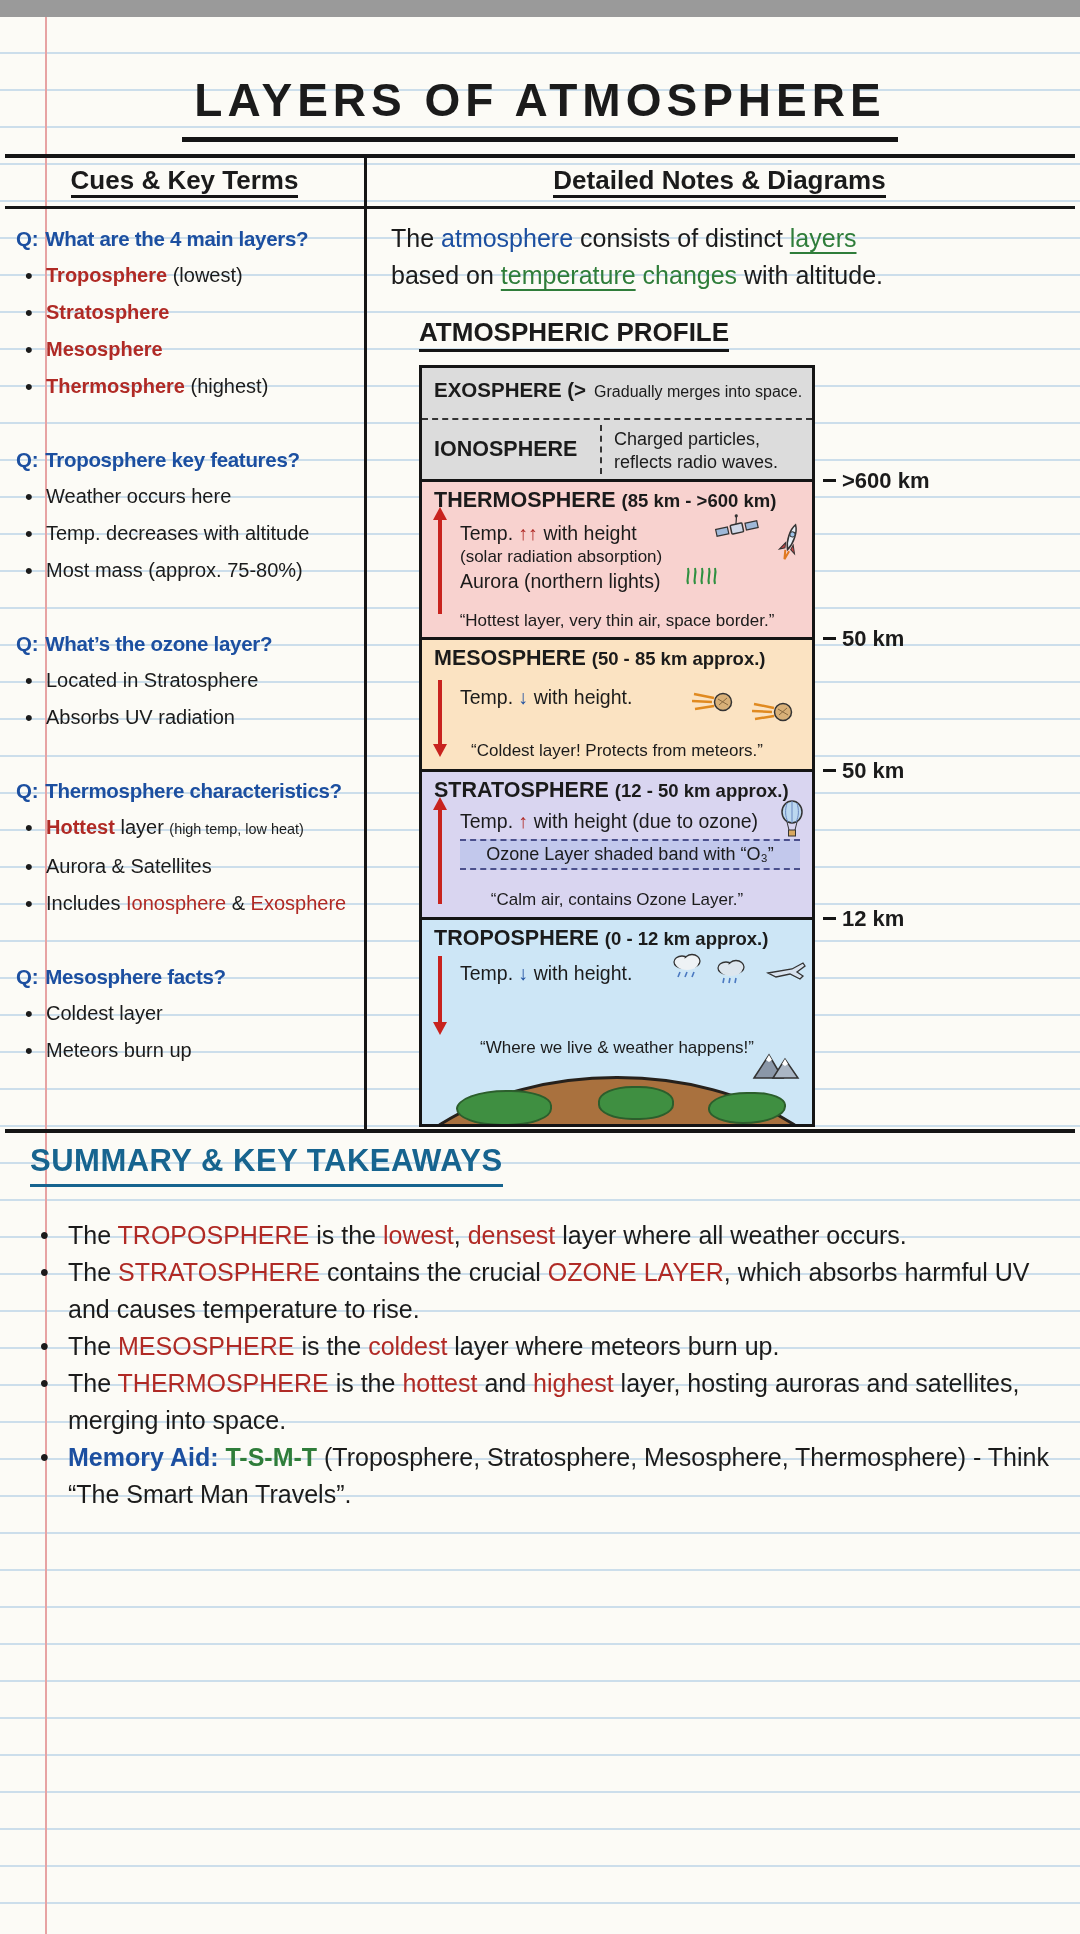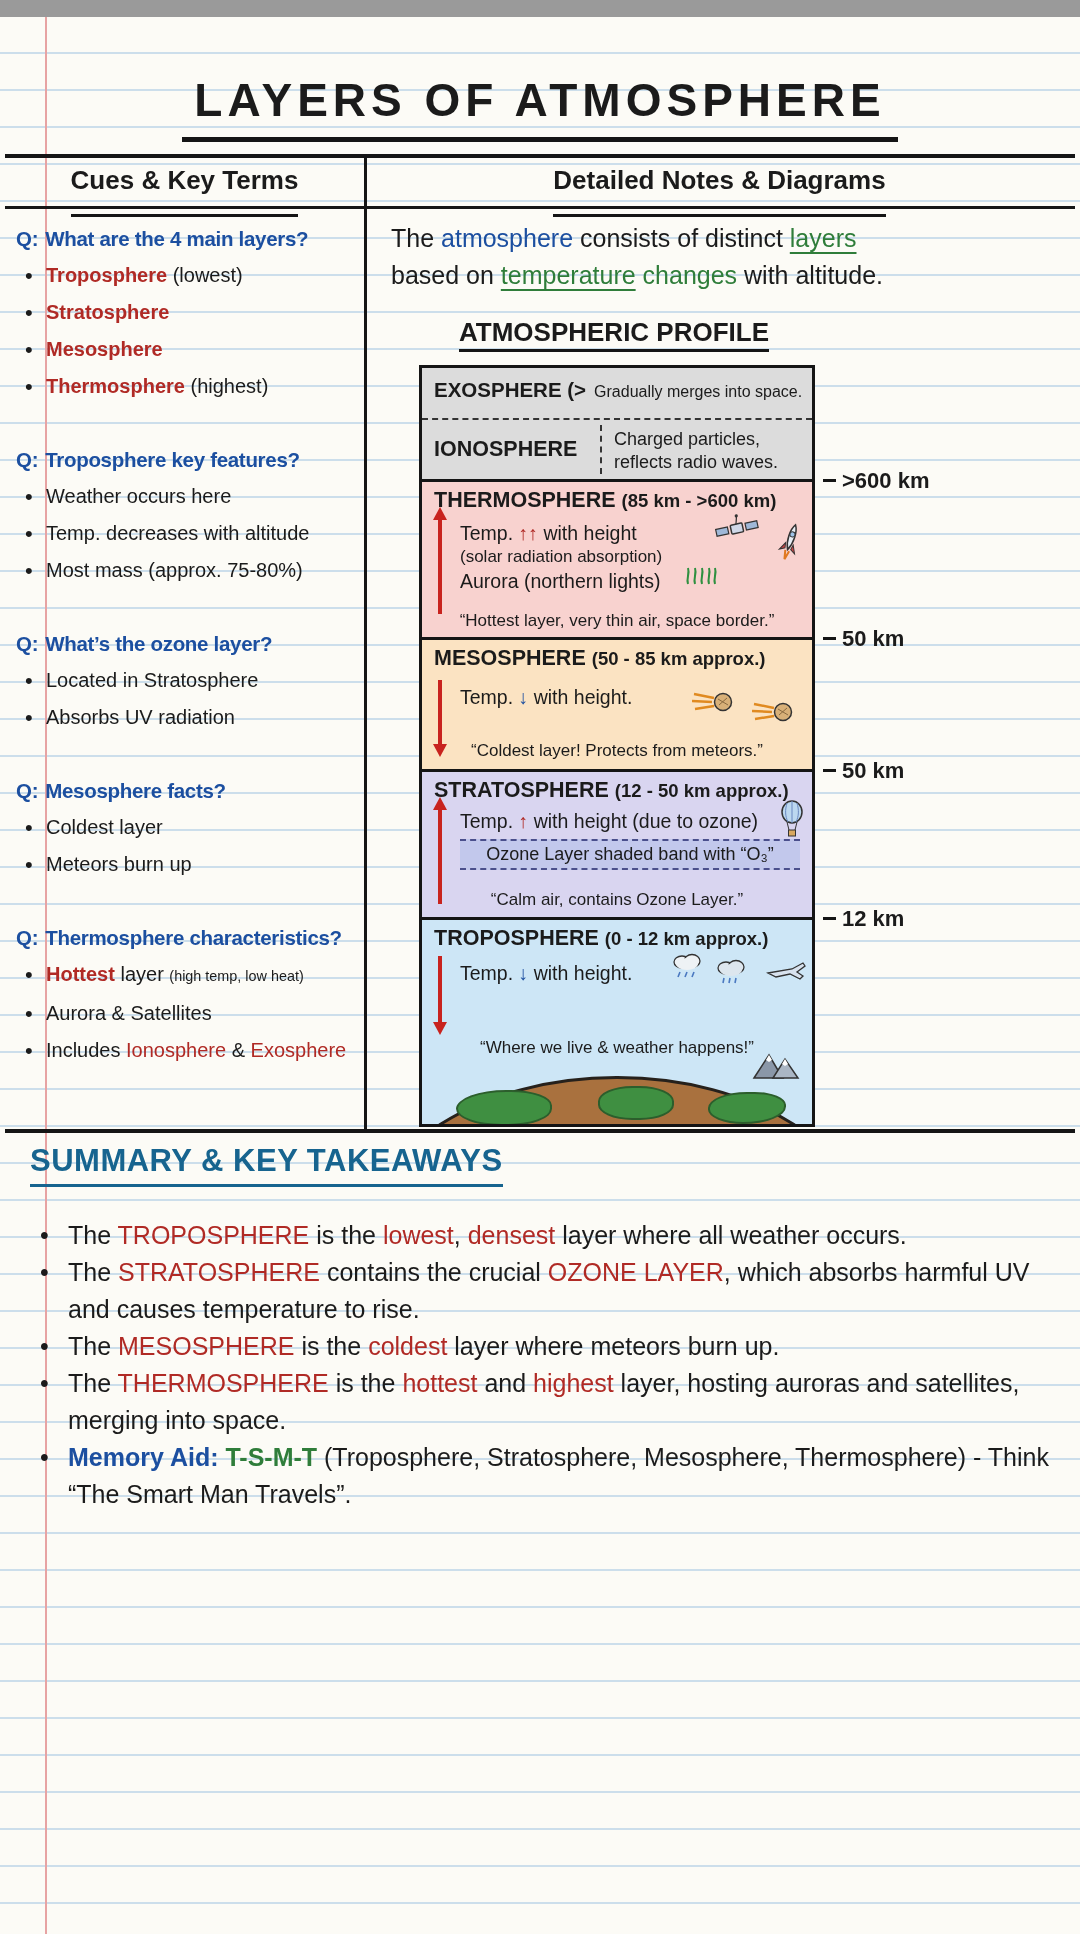--- a/index.html
+++ b/index.html
@@ -14,36 +14,36 @@
   .title-wrap{position:absolute;top:56px;left:0;width:100%;text-align:center;}
   .page-title{display:inline-block;font-size:46px;font-weight:bold;letter-spacing:5px;border-bottom:5px solid #151515;padding:0 12px 10px;}
 
   .hline{position:absolute;left:5px;width:1070px;background:#151515;}
   #line-top{top:137px;height:4px;}
   #line-header{top:189px;height:3px;}
   #line-bottom{top:1112px;height:4px;}
   .vline{position:absolute;left:364px;top:137px;width:3px;height:979px;background:#151515;}
 
   .col-header{position:absolute;top:146px;font-size:26px;font-weight:bold;text-align:center;line-height:34px;}
-  .col-header span{border-bottom:3px solid #151515;padding-bottom:19px;}
+  .col-header span{border-bottom:3px solid #151515;padding-bottom:0;}
   #cues-header{left:5px;width:359px;}
   #notes-header{left:367px;width:705px;}
 
   
   .cues-col{position:absolute;left:16px;top:203px;width:346px;}
   .qblock{margin-bottom:36px;}
   .qline{font-size:20.5px;letter-spacing:-0.3px;font-weight:bold;color:#1c4fa0;line-height:37px;white-space:nowrap;}
   .qline .qprefix{margin-right:7px;}
   .cue-bullet{font-size:20px;line-height:37px;padding-left:30px;position:relative;white-space:nowrap;}
   .cue-bullet::before{content:"•";position:absolute;left:9px;font-size:22px;}
 
   
   .notes-col{position:absolute;left:391px;top:203px;width:700px;}
   .intro-line{font-size:25px;line-height:37px;white-space:nowrap;}
-  .profile-heading{margin:20px 0 0 28px;width:390px;text-align:center;font-size:26px;font-weight:bold;line-height:37px;}
+  .profile-heading{margin:20px 0 0 28px;width:390px;font-size:26px;font-weight:bold;line-height:37px;}
   .profile-heading span{border-bottom:3px solid #151515;padding-bottom:2px;}
 
   .diagram{position:relative;margin:14px 0 0 28px;width:390px;border:3px solid #151515;}
   .row{position:relative;box-sizing:border-box;padding:5px 10px 0 12px;overflow:hidden;}
   #row-exo{height:52px;background:#dcdcdc;border-bottom:2px dashed #333;}
   #row-iono{height:62px;background:#dcdcdc;border-bottom:3px solid #151515;}
   #row-thermo{height:158px;background:#f8d2cf;border-bottom:3px solid #151515;}
   #row-meso{height:132px;background:#fbe3c2;border-bottom:3px solid #151515;}
   #row-strato{height:148px;background:#d9d5f0;border-bottom:3px solid #151515;}
   #row-tropo{height:204px;background:#cde6f6;}
@@ -149,29 +149,29 @@
       <div class="cue-bullet"><span>Weather occurs here</span></div>
       <div class="cue-bullet"><span>Temp. decreases with altitude</span></div>
       <div class="cue-bullet"><span>Most mass (approx. 75-80%)</span></div>
     </div>
     <div class="qblock">
       <div class="qline"><span class="qprefix">Q:</span><span>What’s the ozone layer?</span></div>
       <div class="cue-bullet"><span>Located in Stratosphere</span></div>
       <div class="cue-bullet"><span>Absorbs UV radiation</span></div>
     </div>
     <div class="qblock">
-      <div class="qline"><span class="qprefix">Q:</span><span>Mesosphere facts?</span></div>
-      <div class="cue-bullet"><span>Coldest layer</span></div>
-      <div class="cue-bullet"><span>Meteors burn up</span></div>
-    </div>
-    <div class="qblock">
       <div class="qline"><span class="qprefix">Q:</span><span>Thermosphere characteristics?</span></div>
       <div class="cue-bullet"><span class="red b">Hottest</span><span> layer </span><span class="small">(high temp, low heat)</span></div>
       <div class="cue-bullet"><span>Aurora &amp; Satellites</span></div>
       <div class="cue-bullet"><span>Includes </span><span class="red">Ionosphere</span><span> &amp; </span><span class="red">Exosphere</span></div>
+    </div>
+    <div class="qblock">
+      <div class="qline"><span class="qprefix">Q:</span><span>Mesosphere facts?</span></div>
+      <div class="cue-bullet"><span>Coldest layer</span></div>
+      <div class="cue-bullet"><span>Meteors burn up</span></div>
     </div>
   </div>
 
   <div class="notes-col">
     <div class="intro-line"><span>The </span><span class="blue">atmosphere</span><span> consists of distinct </span><span class="green u">layers</span></div>
     <div class="intro-line"><span>based on </span><span class="green u">temperature</span><span> </span><span class="green">changes</span><span> with altitude.</span></div>
 
     <div class="profile-heading">
       <span>ATMOSPHERIC PROFILE</span>
     </div>

